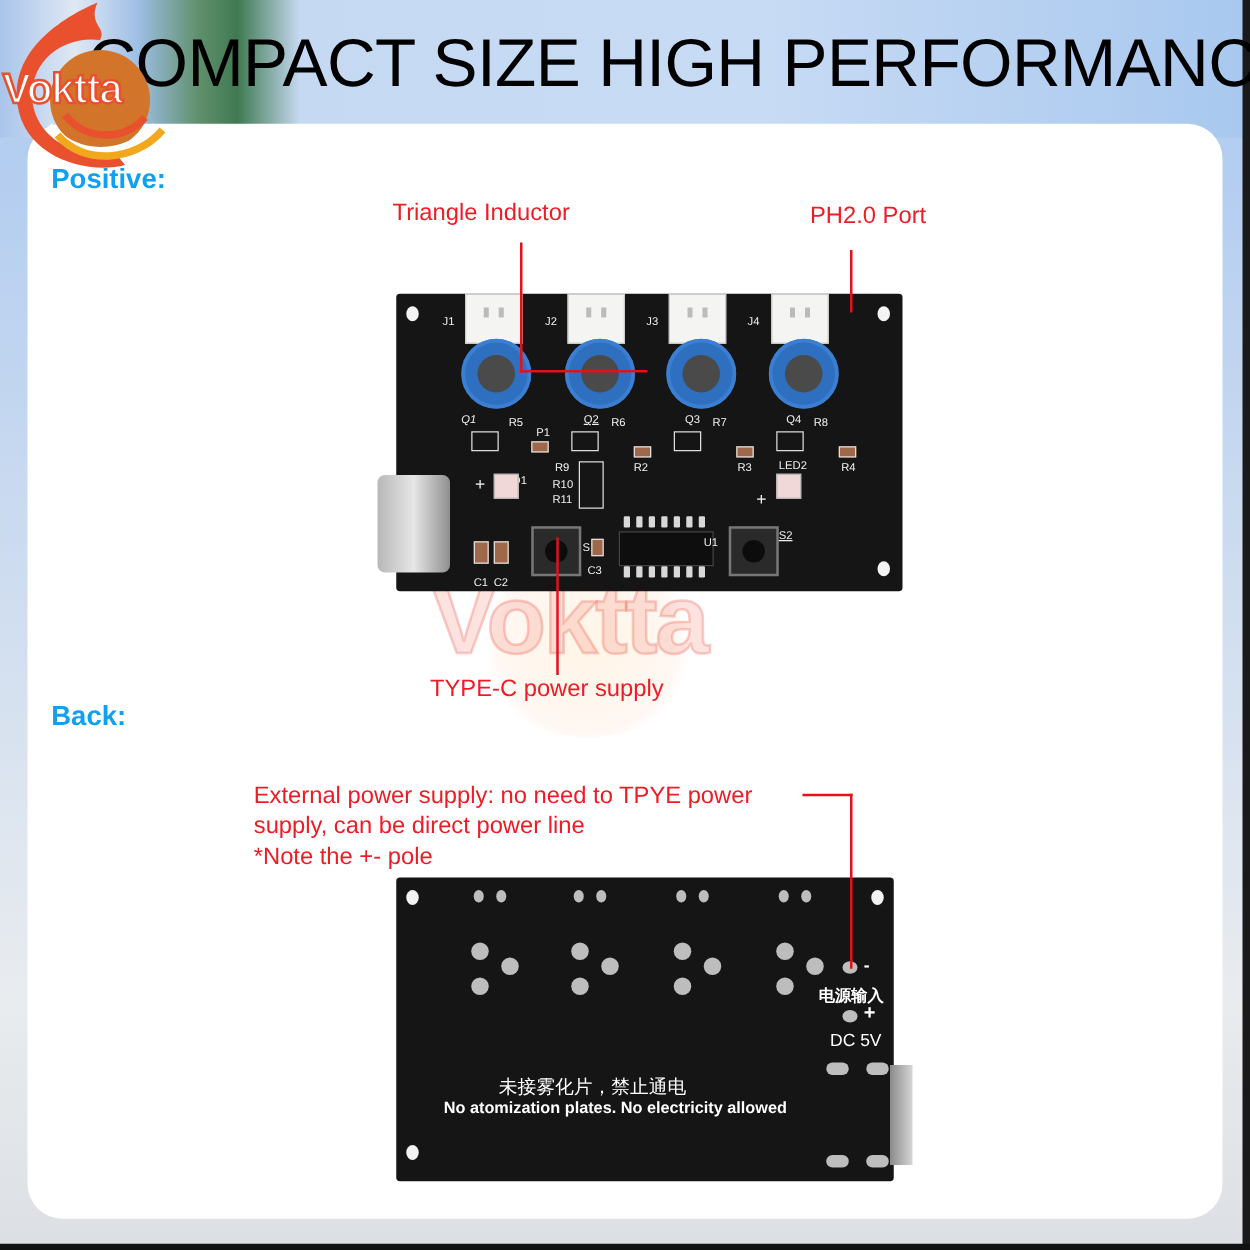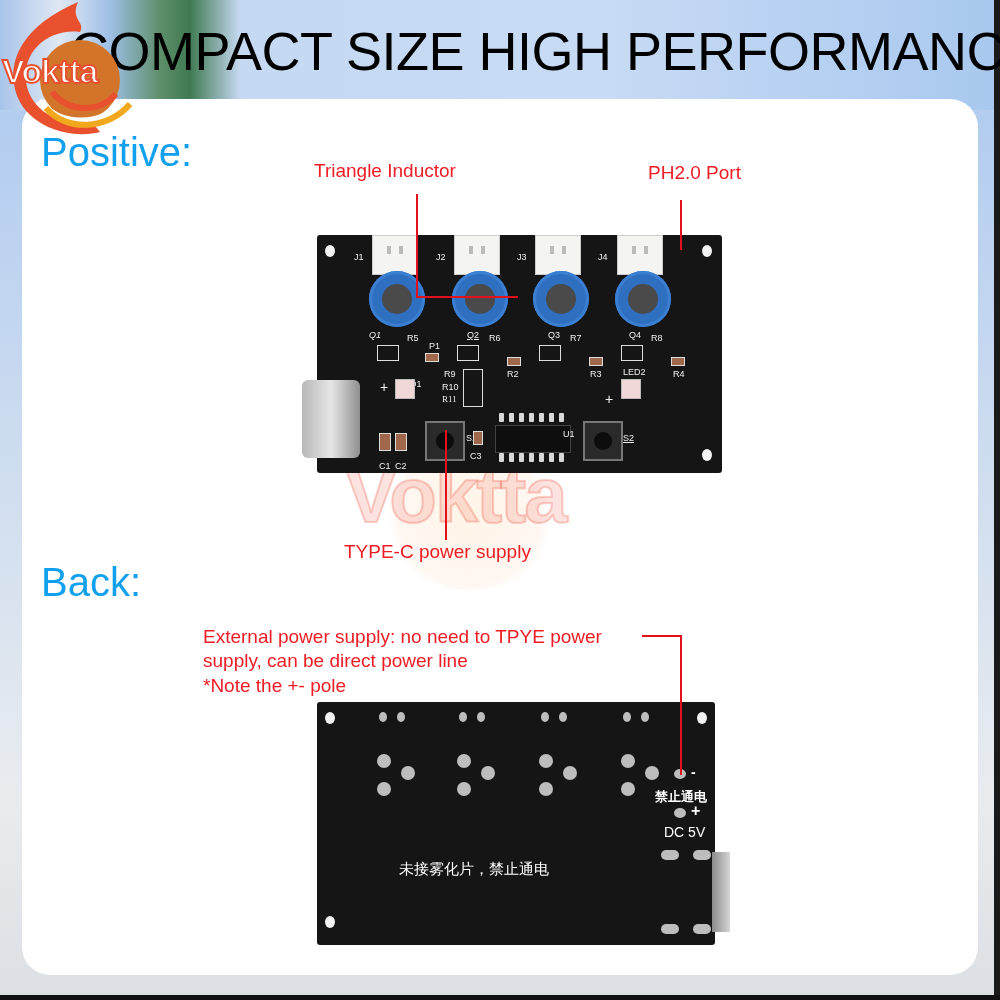--- a/index.html
+++ b/index.html
@@ -8,21 +8,21 @@
     font-family:"Liberation Sans",sans-serif;}
   .bg-strip{position:absolute;left:0;top:0;width:1000px;height:110px;
     background:linear-gradient(90deg,#a9c4ea 0%,#dfe8f4 6%,#9fbfe6 11%,#5e8f6a 16%,#3f7a52 19%,#c6d9f2 24%,#c8dbf4 60%,#a8c8ef 100%);}
   .right-edge{position:absolute;right:0;top:0;width:6px;height:1000px;background:#1a1a1a;}
   .bottom-edge{position:absolute;left:0;bottom:0;width:1000px;height:5px;background:#111;}
   .headline{position:absolute;left:70px;top:20px;font-size:54px;color:#000;letter-spacing:-0.5px;white-space:nowrap;font-weight:400;}
   .card{position:absolute;left:22px;top:99px;width:956px;height:876px;background:#fff;border-radius:28px;}
   .logo{position:absolute;left:0;top:0;width:170px;height:140px;}
   .logo-text{position:absolute;left:2px;top:52px;font-size:34px;font-weight:700;color:#fff;
     -webkit-text-stroke:2px #e8502f;letter-spacing:-1px;}
-  .section-title{position:absolute;font-size:40px;color:#11a0ee;}
+  .section-title{position:absolute;font-size:22px;color:#11a0ee;font-weight:bold;}
   .callout{position:absolute;font-size:19px;color:#ee1c24;white-space:nowrap;line-height:24px;}
   .line{position:absolute;background:#e4101a;}
   .pcb{position:absolute;background:#151515;border-radius:3px;}
   .hole{position:absolute;width:10px;height:12px;border-radius:50%;background:#f3f3f3;}
   .conn{position:absolute;width:46px;height:40px;background:#f4f4f2;border:1px solid #ccc;box-sizing:border-box;}
   .conn::before,.conn::after{content:"";position:absolute;top:10px;width:4px;height:8px;background:#bbb;}
   .conn::before{left:14px}.conn::after{right:14px}
   .inductor{position:absolute;width:56px;height:56px;border-radius:50%;background:#2f6fc0;box-shadow:inset 0 0 0 3px #3b7fd2;}
   .inductor::after{content:"";position:absolute;left:13px;top:13px;width:30px;height:30px;border-radius:50%;background:#4a4a4a;}
   .silk{position:absolute;color:#f0f0f0;font-size:9px;font-family:"Liberation Sans",sans-serif;}
@@ -114,29 +114,29 @@
 
   <div class="silk" style="left:82px;top:144px;">LED1</div>
   <div class="silk" style="left:306px;top:132px;">LED2</div>
   <div class="led" style="left:78px;top:144px;"></div>
   <div class="led" style="left:304px;top:144px;"></div>
   <div class="silk" style="left:63px;top:144px;font-size:14px;">+</div>
   <div class="silk" style="left:288px;top:156px;font-size:14px;">+</div>
 
   <div class="silk" style="left:127px;top:134px;">R9</div>
   <div class="silk" style="left:125px;top:147px;">R10</div>
-  <div class="silk" style="left:125px;top:159px;font-family:Liberation Serif, serif;">R11</div>
+  <div class="silk" style="left:125px;top:159px;">R11</div>
   <div class="pad" style="left:146px;top:134px;height:38px;width:20px;"></div>
 
   <div class="usbc" style="left:-15px;top:145px;"></div>
 
   <div class="btn" style="left:108px;top:186px;"></div>
   <div class="silk" style="left:149px;top:198px;">S1</div>
   <div class="btn" style="left:266px;top:186px;"></div>
-  <div class="silk" style="left:306px;top:198px;text-decoration:underline;">S2</div>
+  <div class="silk" style="left:306px;top:188px;text-decoration:underline;">S2</div>
 
   <div class="ic" style="left:178px;top:190px;"></div>
   <div class="silk" style="left:246px;top:194px;">U1</div>
   <div class="pin" style="left:182px;top:178px;"></div>
     <div class="pin" style="left:192px;top:178px;"></div>
     <div class="pin" style="left:202px;top:178px;"></div>
     <div class="pin" style="left:212px;top:178px;"></div>
     <div class="pin" style="left:222px;top:178px;"></div>
     <div class="pin" style="left:232px;top:178px;"></div>
     <div class="pin" style="left:242px;top:178px;"></div>
@@ -189,28 +189,29 @@
     <div class="solder" style="left:140px;top:80px;"></div>
   <div class="solder" style="left:222px;top:52px;"></div>
     <div class="solder" style="left:246px;top:64px;"></div>
     <div class="solder" style="left:222px;top:80px;"></div>
   <div class="solder" style="left:304px;top:52px;"></div>
     <div class="solder" style="left:328px;top:64px;"></div>
     <div class="solder" style="left:304px;top:80px;"></div>
 
   <div class="solder" style="left:357px;top:67px;width:12px;height:10px;"></div>
   <div class="back-text" style="left:374px;top:62px;font-size:14px;">-</div>
-  <div class="back-text" style="left:338px;top:86px;font-size:13px;">禁止通电</div>
+  <div class="back-text" style="left:338px;top:86px;font-size:13px;">电源输入</div>
   <div class="solder" style="left:357px;top:106px;width:12px;height:10px;"></div>
   <div class="back-text" style="left:374px;top:100px;font-size:16px;">+</div>
   <div class="back-text" style="left:347px;top:122px;font-size:14px;font-weight:400;">DC 5V</div>
 
   <div class="solder" style="left:344px;top:148px;width:18px;height:10px;border-radius:5px;"></div>
   <div class="solder" style="left:376px;top:148px;width:18px;height:10px;border-radius:5px;"></div>
   <div class="solder" style="left:344px;top:222px;width:18px;height:10px;border-radius:5px;"></div>
   <div class="solder" style="left:376px;top:222px;width:18px;height:10px;border-radius:5px;"></div>
 
   <div class="back-text" style="left:82px;top:158px;font-size:15px;font-weight:400;">未接雾化片，禁止通电</div>
+  <div class="back-text" style="left:38px;top:176px;font-size:13px;">No atomization plates. No electricity allowed</div>
 </div>
 <div style="position:absolute;left:712px;top:852px;width:18px;height:80px;background:linear-gradient(90deg,#8a8a8a,#d6d6d6);"></div>
 
 <div class="line" style="left:642px;top:635px;width:40px;height:2px;"></div>
 <div class="line" style="left:680px;top:635px;width:2px;height:140px;"></div>
 
 </body></html>

